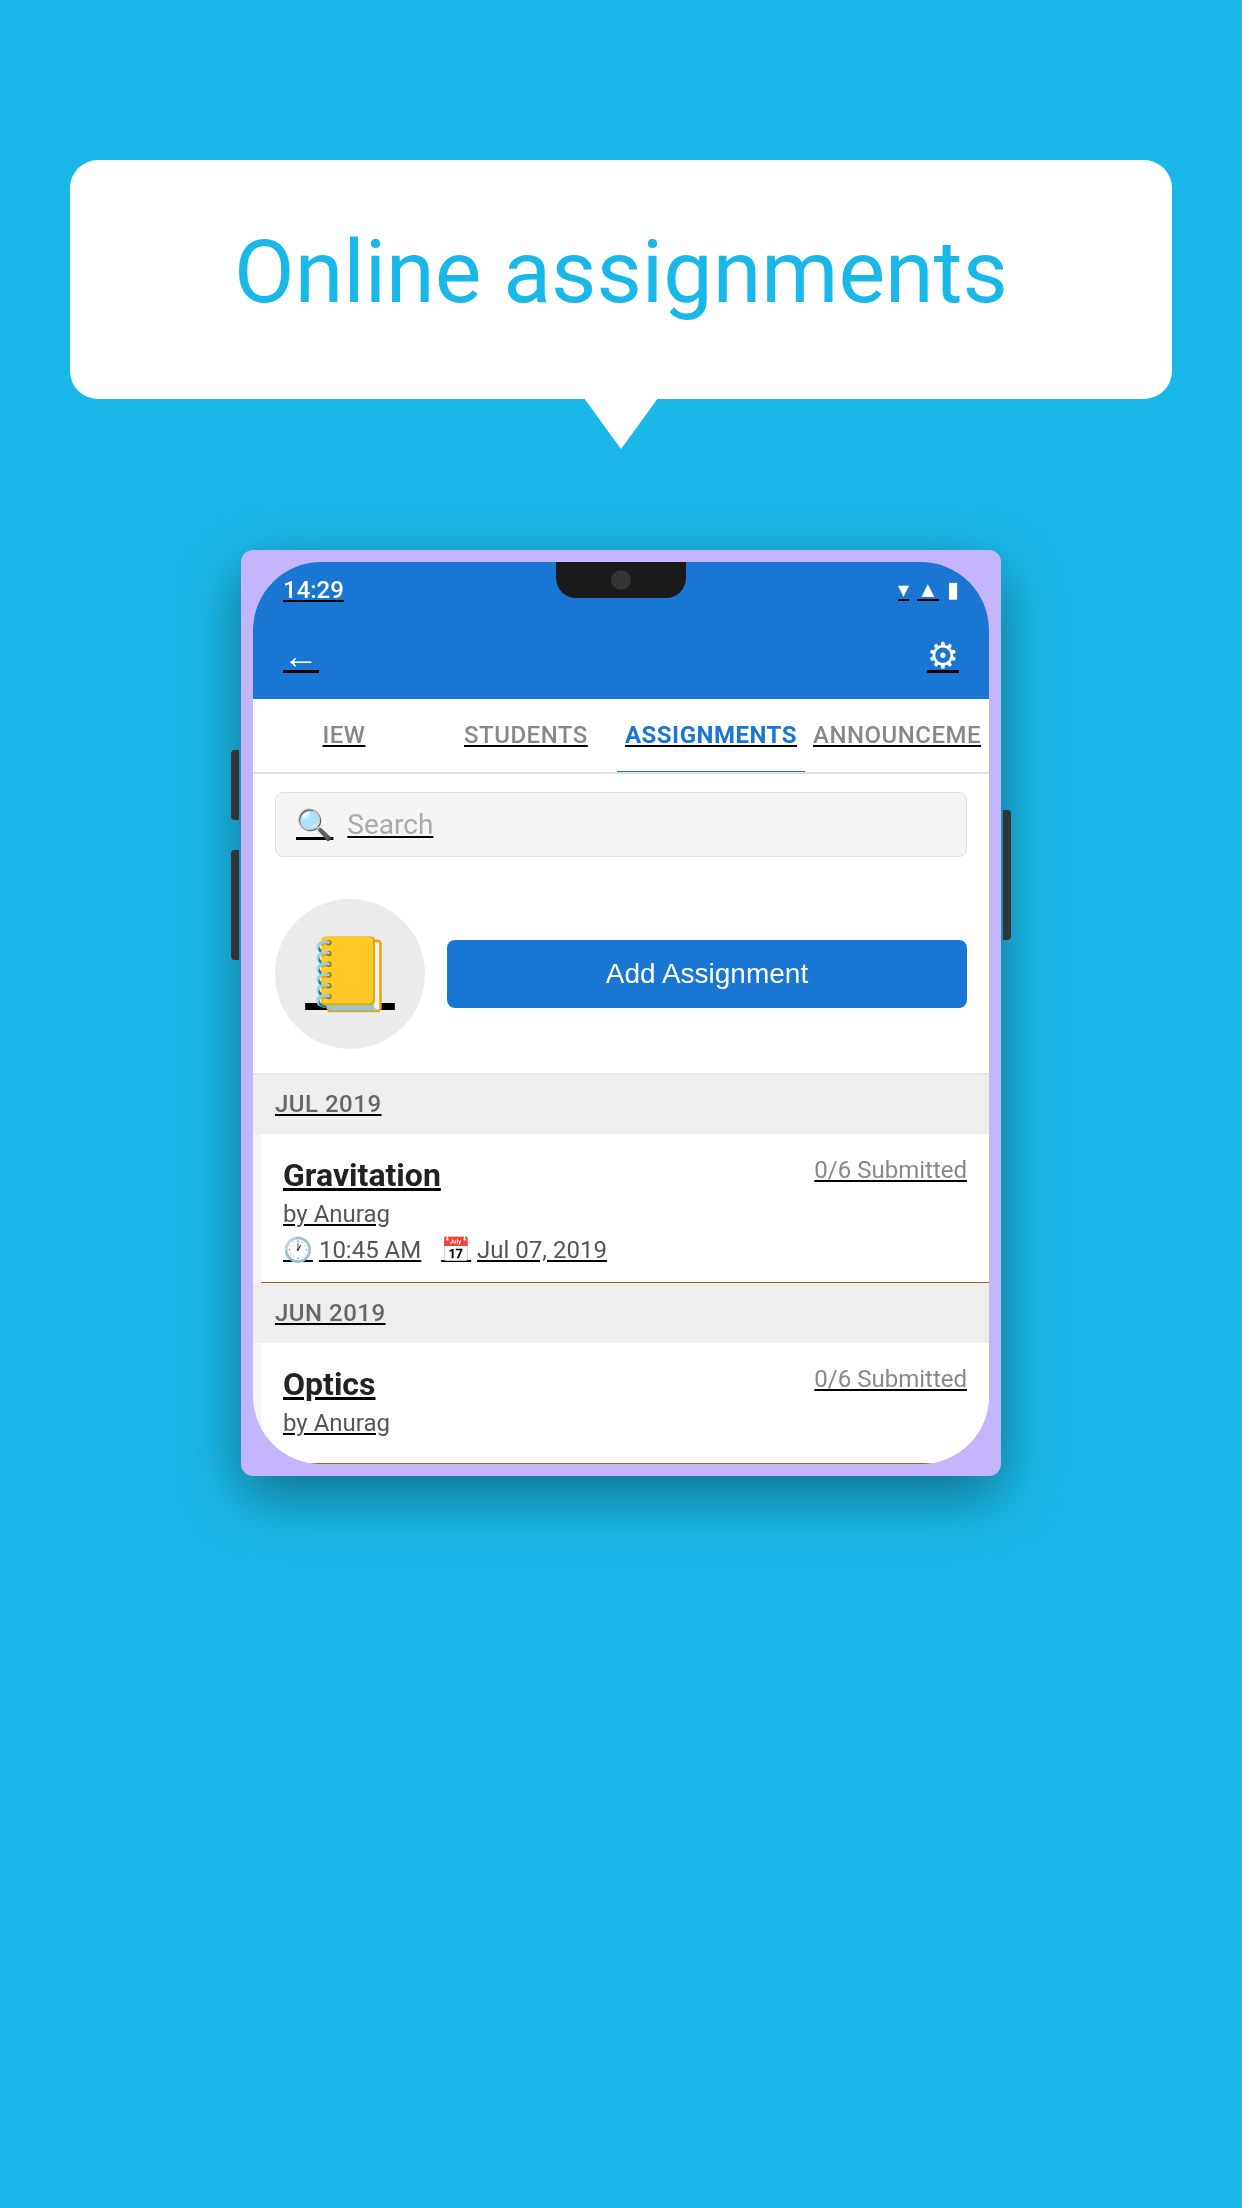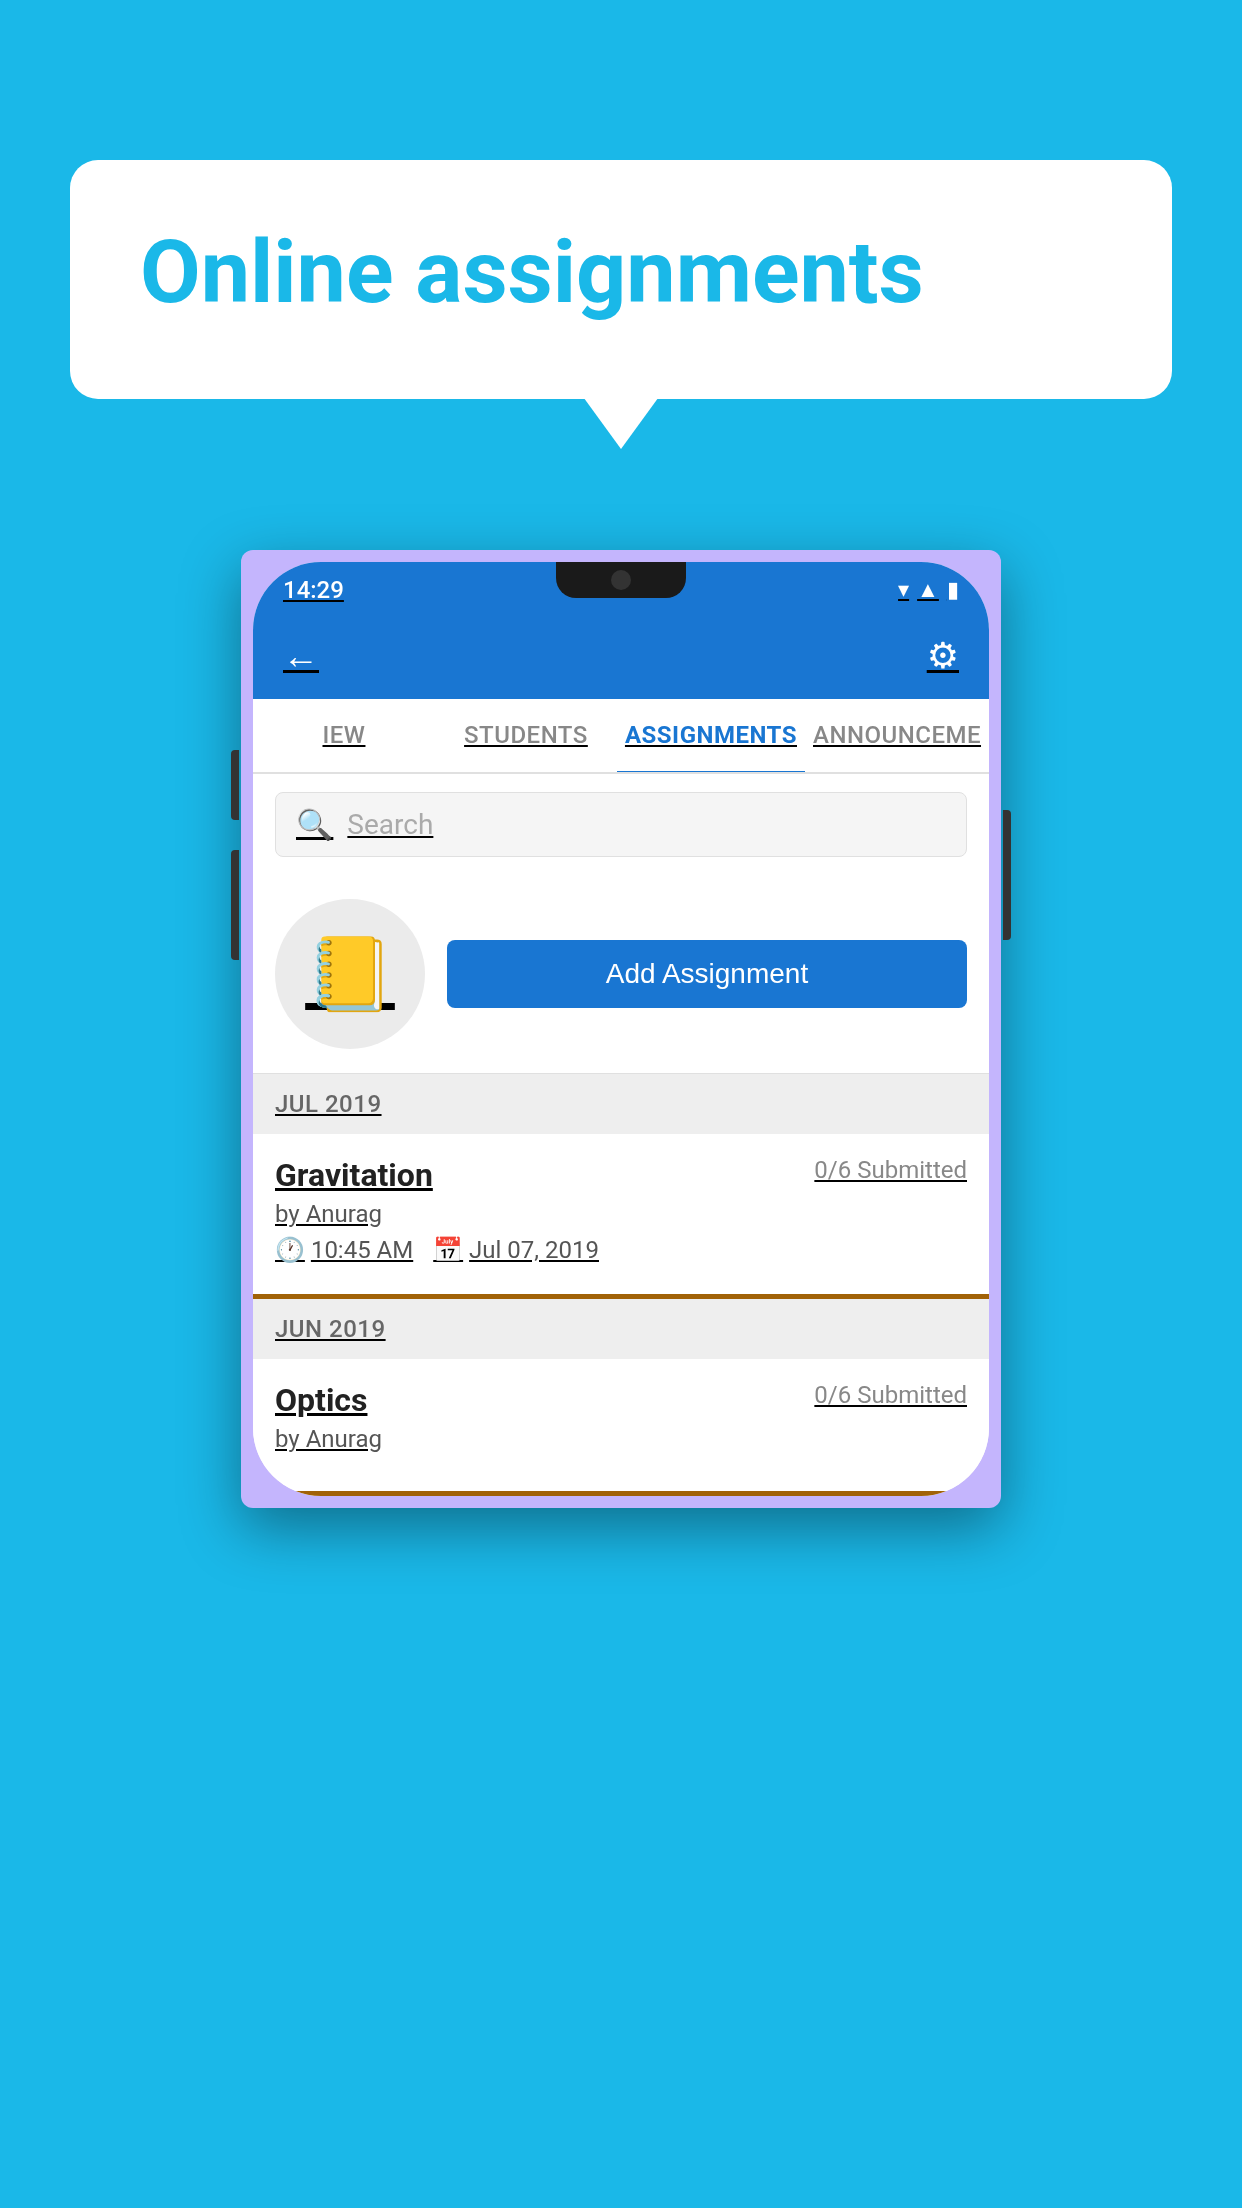--- a/index.html
+++ b/index.html
@@ -37,21 +37,22 @@
       width: 0;
       height: 0;
       border-left: 40px solid transparent;
       border-right: 40px solid transparent;
       border-top: 55px solid white;
     }
 
     .bubble-title {
       font-size: 88px;
       color: #1ab8e8;
-      font-weight: 700;
+      font-weight: 400;
+      text-align: center;
       margin-bottom: 16px;
     }
 
     .bubble-subtitle {
       font-size: 40px;
       color: #777;
       text-align: center;
       font-weight: 300;
     }
 
@@ -268,22 +269,23 @@
       padding: 16px 22px;
       font-size: 24px;
       color: #666;
       font-weight: 500;
       letter-spacing: 0.5px;
     }
 
     
     .assignment-item {
       background: white;
-      padding: 22px 22px 30px;
-      border-bottom: 5px solid #a16207;
+      padding: 22px 22px 18px;
+      border-bottom: 1px solid #a16207;
+      margin-left: 8px;
     }
 
     .assignment-top-row {
       display: flex;
       justify-content: space-between;
       align-items: flex-start;
       margin-bottom: 6px;
     }
 
     .assignment-title {

